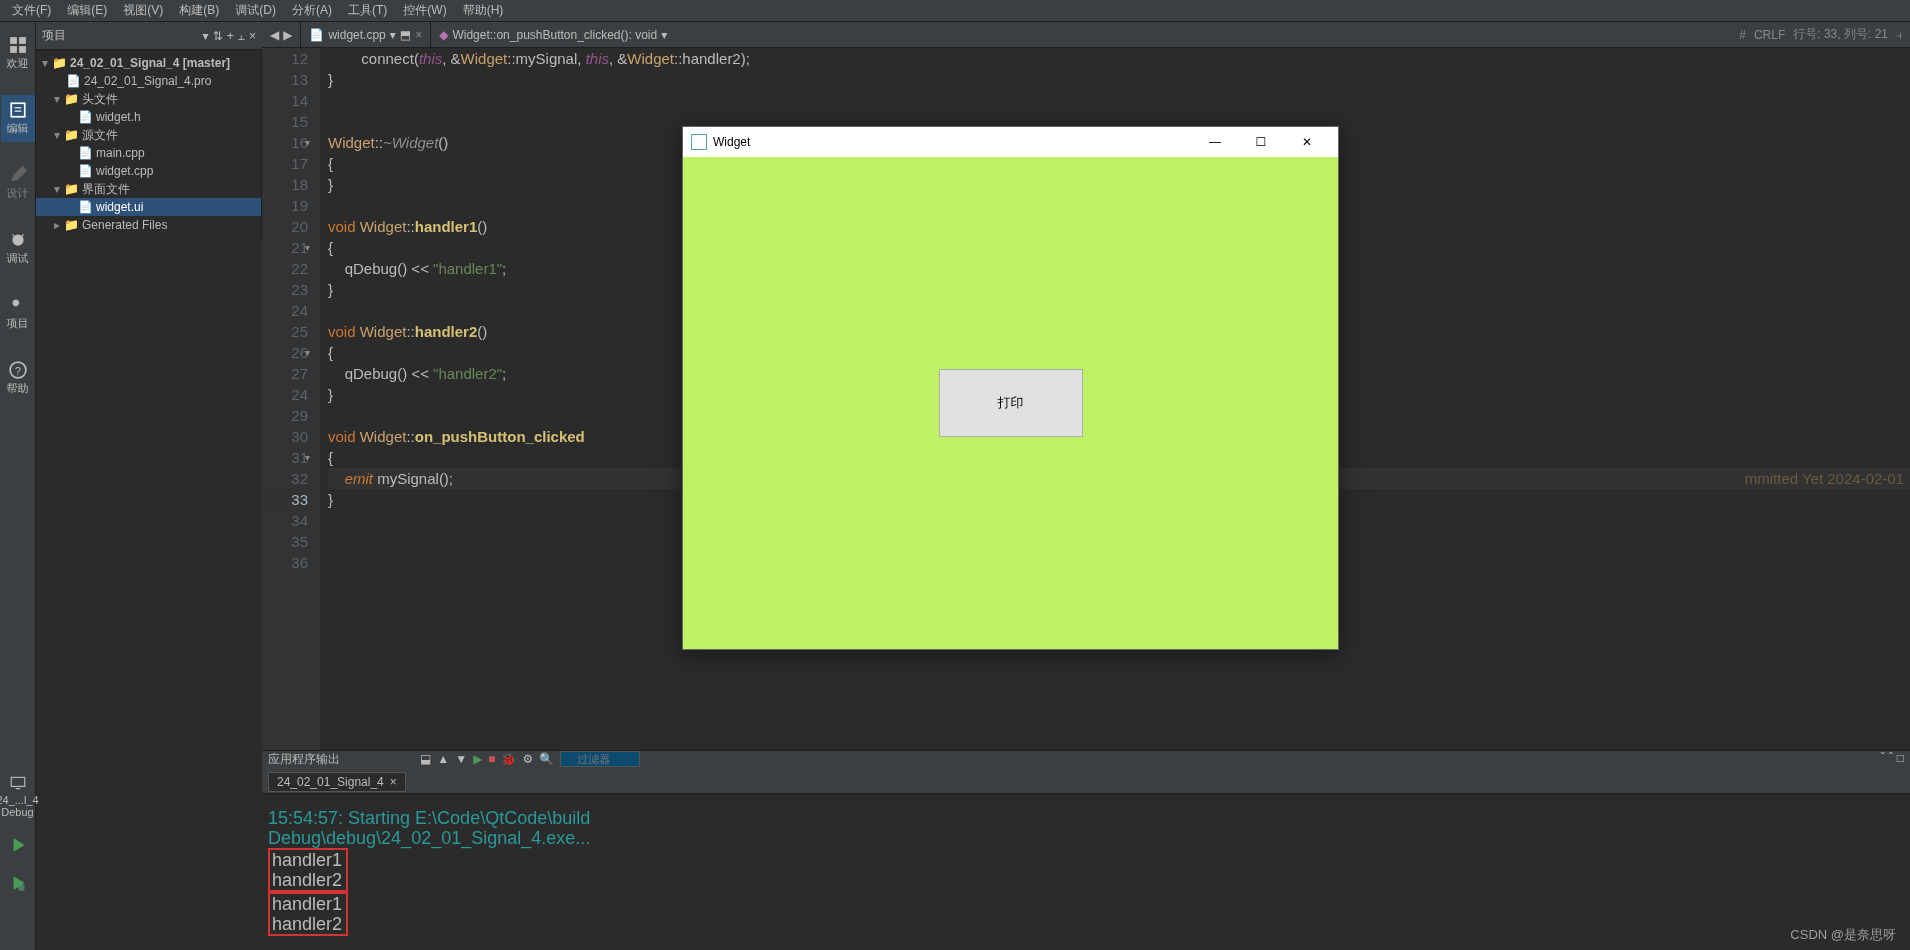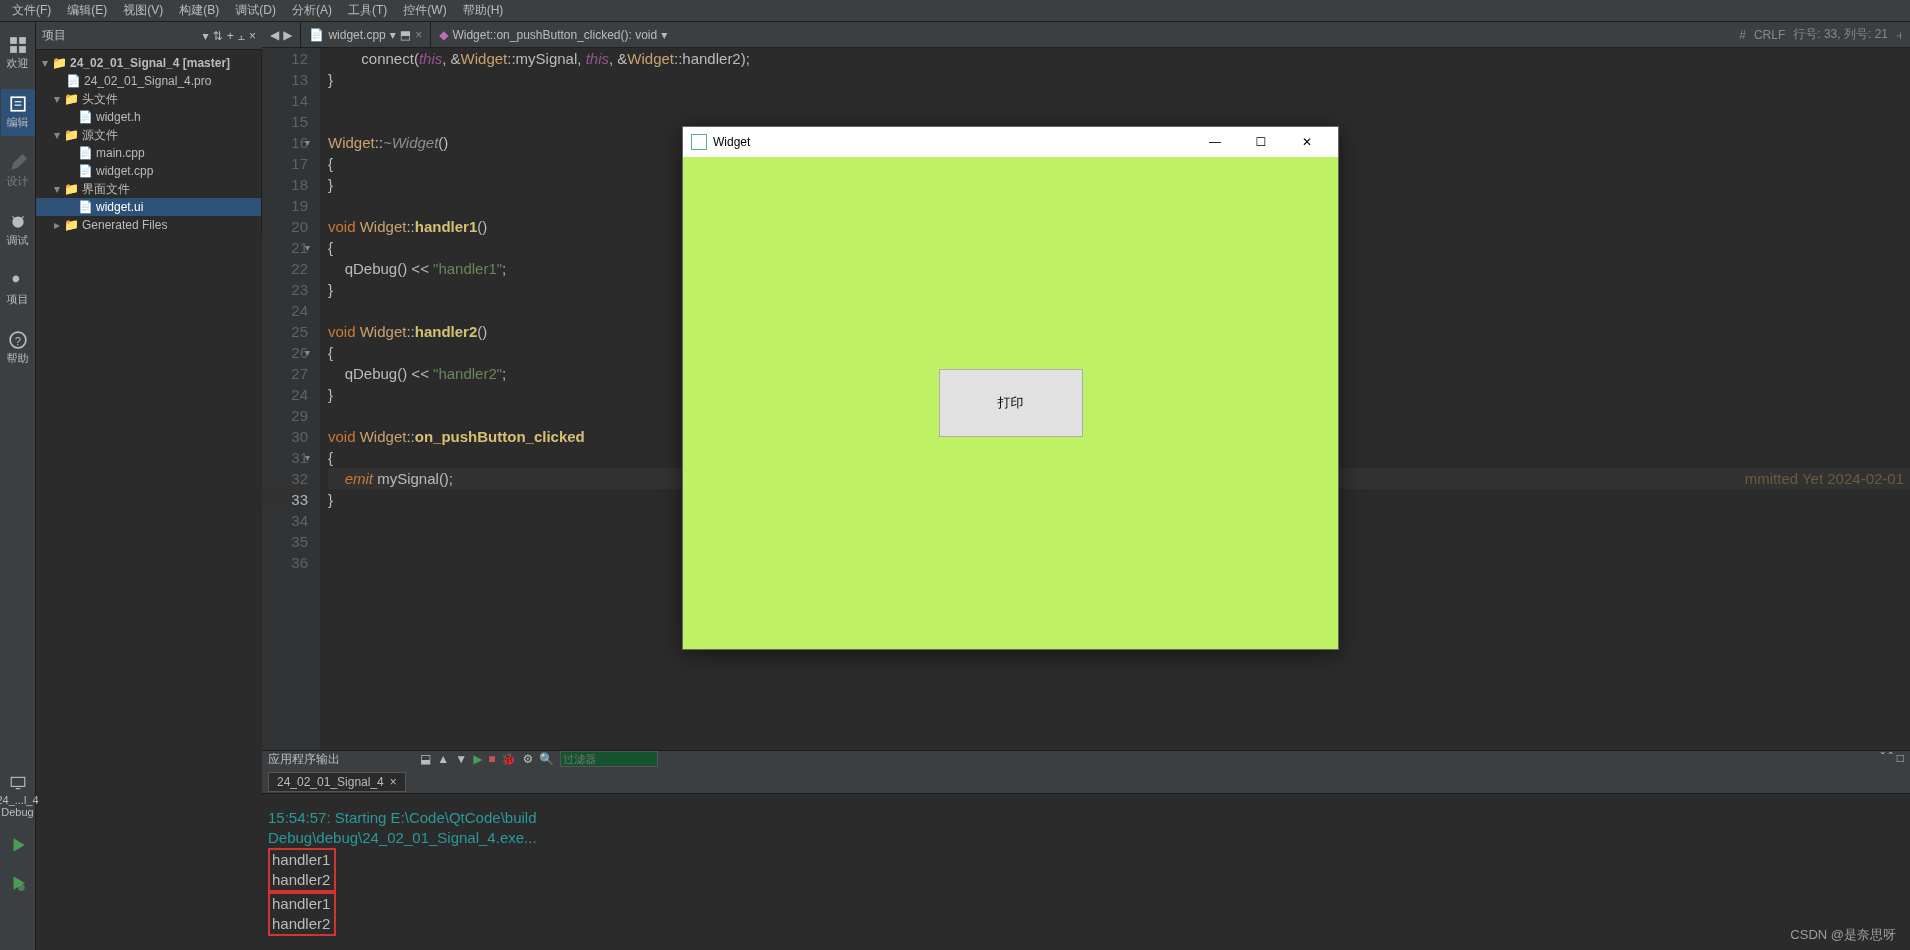--- a/index.html
+++ b/index.html
@@ -1,20 +1,20 @@
 <!DOCTYPE html>
 <html><head>
 <meta charset="utf-8">
 <style>
 * { margin: 0; padding: 0; box-sizing: border-box; font-family: "Microsoft YaHei", sans-serif; }
 body { background: #2b2b2b; color: #bbbbbb; font-size: 12px; overflow: hidden; height: 950px; width: 1910px; position: relative; }
 .menubar { height: 22px; background: #3c3f41; display: flex; align-items: center; padding: 0 4px; border-bottom: 1px solid #1e1e1e; }
 .menubar span { padding: 0 8px; cursor: pointer; }
 .main { display: flex; height: calc(950px - 22px); }
-.sidebar { width: 36px; background: #3c3f41; display: flex; flex-direction: column; align-items: center; padding-top: 8px; gap: 12px; border-right: 1px solid #1e1e1e; }
+.sidebar { width: 36px; background: #3c3f41; display: flex; flex-direction: column; align-items: center; padding-top: 8px; gap: 18px; border-right: 1px solid #1e1e1e; }
 .sidebar-item { width: 34px; display: flex; flex-direction: column; align-items: center; padding: 6px 0; cursor: pointer; font-size: 11px; }
 .sidebar-item.active { background: #2d5177; }
 .sidebar-icon { width: 18px; height: 18px; margin-bottom: 2px; }
 .sidebar-bottom { margin-top: auto; width: 100%; display: flex; flex-direction: column; align-items: center; padding-bottom: 50px; gap: 6px; }
 .sidebar-bottom .runlabel { font-size: 11px; }
 .center { flex: 1; display: flex; flex-direction: column; }
 .proj-header { height: 28px; background: #3c3f41; display: flex; align-items: center; padding: 0 6px; border-bottom: 1px solid #1e1e1e; }
 .proj-header .title { flex: 1; }
 .proj-header .icons { display: flex; gap: 4px; }
 .body-row { flex: 1; display: flex; }
@@ -41,24 +41,24 @@
 .type { color: #c9a26d; }
 .fn { color: #d6c074; font-weight: bold; }
 .str { color: #6a8759; }
 .this { color: #94558d; font-style: italic; }
 .ital { font-style: italic; color: #8f8f8f; }
 .blame { position: absolute; right: 6px; color: #6b5b3f; }
 .output-panel { height: 200px; background: #2b2b2b; border-top: 1px solid #1e1e1e; display: flex; flex-direction: column; }
 .out-head { height: 22px; background: #3c3f41; display: flex; align-items: flex-start; padding: 0 6px; gap: 0; }
 .out-head .title { flex: 0 0 auto; }
 .out-head .tools { display: flex; gap: 6px; align-items: center; margin-left: 80px; }
-.out-head input { background: #14532d; border: 1px solid #555; color: #bbb; padding: 1px 2px; font-size: 11px; width: 98px; }
+.out-head input { background: #0c4a6e; border: 1px solid #555; color: #bbb; padding: 1px 16px; font-size: 11px; width: 80px; }
 .out-tabs { height: 24px; background: #3c3f41; display: flex; align-items: center; padding: 0 6px; border-bottom: 1px solid #1e1e1e; }
 .out-tab { background: #2b2b2b; padding: 2px 8px; display: flex; gap: 6px; align-items: center; border: 1px solid #555; }
-.out-body { flex: 1; padding: 14px 6px; font-family: Consolas, monospace; font-size: 15px; }
+.out-body { flex: 1; padding: 14px 6px; font-family: Consolas, monospace; font-size: 18px; }
 .out-line { height: 20px; line-height: 20px; }
 .out-start { color: #299999; }
 .out-hand { color: #bbb; }
 .redbox { border: 2px solid #d43333; display: inline-block; padding: 0 4px 0 2px; }
 .floating-window { position: absolute; top: 126px; left: 682px; width: 657px; height: 524px; background: #fff; border: 1px solid #666; box-shadow: 0 4px 20px rgba(0,0,0,0.5); }
 .fw-title { height: 30px; display: flex; align-items: center; padding: 0 8px; background: #fff; font-size: 12px; color: #000; }
 .fw-title .ticon { width: 16px; height: 16px; margin-right: 6px; border: 1px solid #5a9; }
 .fw-title .controls { margin-left: auto; display: flex; gap: 0; }
 .fw-title .wbtn { width: 46px; height: 30px; display: flex; align-items: center; justify-content: center; color: #000; cursor: pointer; }
 .fw-body { height: calc(100% - 30px); background: #bef264; display: flex; align-items: center; justify-content: center; }

